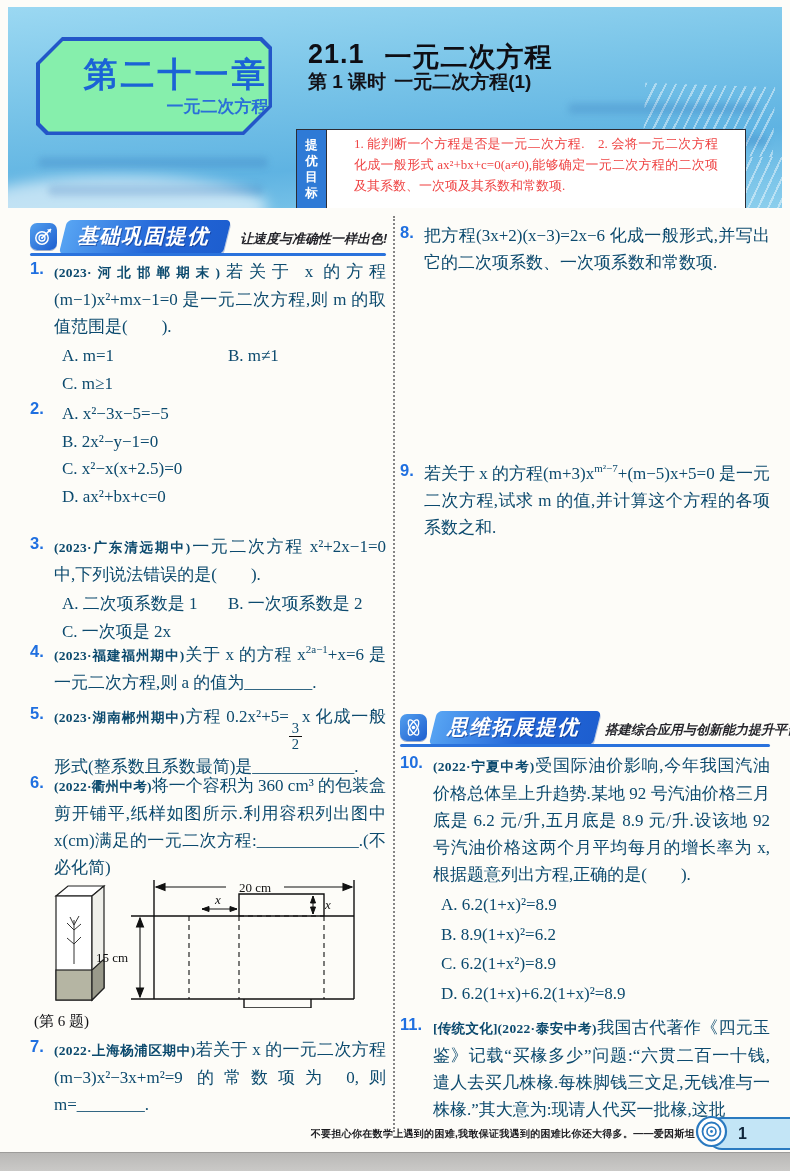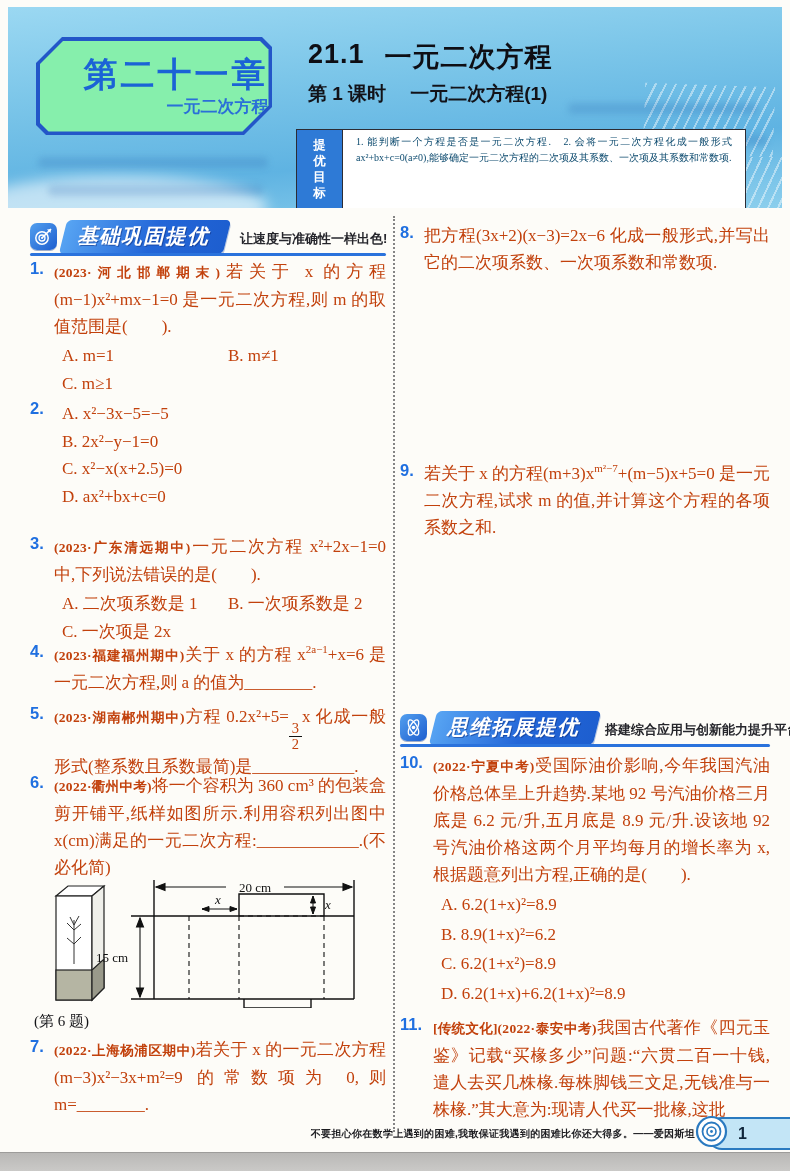--- a/index.html
+++ b/index.html
@@ -16,53 +16,53 @@
 
   
   .badge-outer{position:absolute;left:28px;top:30px;width:236px;height:98px;background:#2356c8;
     clip-path:polygon(26px 0,calc(100% - 10px) 0,100% 10px,100% calc(100% - 28px),calc(100% - 28px) 100%,10px 100%,0 calc(100% - 10px),0 26px)}
   .badge-inner{position:absolute;inset:3.5px;background:#86efac;display:flex;flex-direction:column;align-items:flex-end;justify-content:center;gap:7px;
     clip-path:polygon(24px 0,calc(100% - 9px) 0,100% 9px,100% calc(100% - 26px),calc(100% - 26px) 100%,9px 100%,0 calc(100% - 9px),0 24px)}
   .badge-title{font-size:34px;font-weight:900;color:#1b63d6;letter-spacing:3px;line-height:1}
   .badge-sub{font-size:17px;font-weight:700;color:#2a6fd8;line-height:1}
 
   .lesson-code-row{position:absolute;left:300px;top:32px;font-weight:800;color:#0e0e14;font-size:27px;letter-spacing:1px;display:flex;gap:20px}
-  .lesson-row{position:absolute;left:300px;top:74px;font-weight:700;color:#121218;font-size:19px;display:flex;gap:24px}
+  .lesson-row{position:absolute;left:300px;top:62px;font-weight:700;color:#121218;font-size:19px;display:flex;gap:8px}
 
   
   .goal-box{position:absolute;left:288px;top:122px;width:448px;height:78px;background:#fff;
     border:1.6px solid #2c2c34;display:flex}
   .goal-label{width:21px;background:#2e7ad6;color:#fff;font-size:12.5px;font-weight:700;line-height:1.3;
-    display:flex;align-items:center;justify-content:center;text-align:center;word-break:break-all;border-right:1.6px solid #2c2c34;padding:1px 12px}
-  .goal-text{flex:1;padding:4px 13px;font-family:"Liberation Serif",serif;font-size:10px;line-height:1.6;color:#0c4a6e;text-align:justify}
+    display:flex;align-items:center;justify-content:center;text-align:center;word-break:break-all;border-right:1.6px solid #2c2c34;padding:1px 4px}
+  .goal-text{flex:1;padding:4px 27px;font-family:"Liberation Serif",serif;font-size:13px;line-height:1.6;color:#ef4444;text-align:justify}
 
   
   .content{position:absolute;left:8px;top:208px;width:774px;height:944px;background:#fdfcf8}
   .col-divider{position:absolute;left:385px;top:8px;height:916px;border-left:2px dotted #848484}
   .col{position:absolute;top:8px}
   .col-left{left:22px;width:356px}
   .col-right{left:392px;width:370px}
 
   
   .sec-head{position:absolute;left:0;right:0;height:32px}
   .sec-underline{position:absolute;left:0;right:0;top:31px;height:3px;background:#2a72dc;border-radius:2px}
   .sec-icon{position:absolute;left:0;top:1px;width:27px;height:27px;border-radius:7px;
     background:linear-gradient(135deg,#53a0ef,#1d5ecf);display:flex;align-items:center;justify-content:center;box-shadow:0 1px 0 rgba(20,60,140,.4)}
   .sec-banner{position:absolute;left:33px;top:-2px;background:linear-gradient(100deg,#58a5f3 0%,#2366d8 55%,#1d5ecf 100%);
     transform:skewX(-14deg);border-radius:5px;padding:2px 18px 4px 14px;box-shadow:1px 2px 0 rgba(25,75,170,.3)}
   .sec-banner i{display:inline-block;transform:skewX(14deg);color:#fff;font-size:20.5px;font-weight:900;letter-spacing:1.5px;
     text-shadow:1px 1px 0 rgba(15,50,130,.55)}
-  .sec-tag{position:absolute;top:8px;font-size:13px;font-weight:700;color:#26262c;white-space:nowrap}
+  .sec-tag{position:absolute;top:8px;font-size:13px;font-weight:700;font-style:italic;color:#26262c;white-space:nowrap}
   .tag-basic{left:210px}
   .tag-adv{left:205px}
 
   
   .problem{position:absolute;left:0;right:0}
   .pnum{position:absolute;left:0;top:1px;color:#1f6fe0;font-size:16.5px;font-weight:700;font-family:"Liberation Sans",sans-serif}
-  .pbody{font-family:"Liberation Serif",serif;font-size:17px;line-height:27px;text-align:justify;color:#c2410c}
+  .pbody{font-family:"Liberation Serif",serif;font-size:17px;line-height:27px;text-align:justify;color:#0c4a6e}
   .ind1{padding-left:24px}
   .ind2{padding-left:33px}
   .psrc{font-weight:700;font-size:13.5px;letter-spacing:.3px}
   .ptag{font-weight:700;font-size:13.5px}
   sup{font-size:11px;line-height:0}
   .opts{margin-top:2px}
   .opts .row2{display:grid;grid-template-columns:1.05fr 1fr;padding-left:8px}
   .opts .row1{padding-left:8px}
   .opts span{display:block;line-height:27.5px}
   .opts-loose span{line-height:29.5px}

